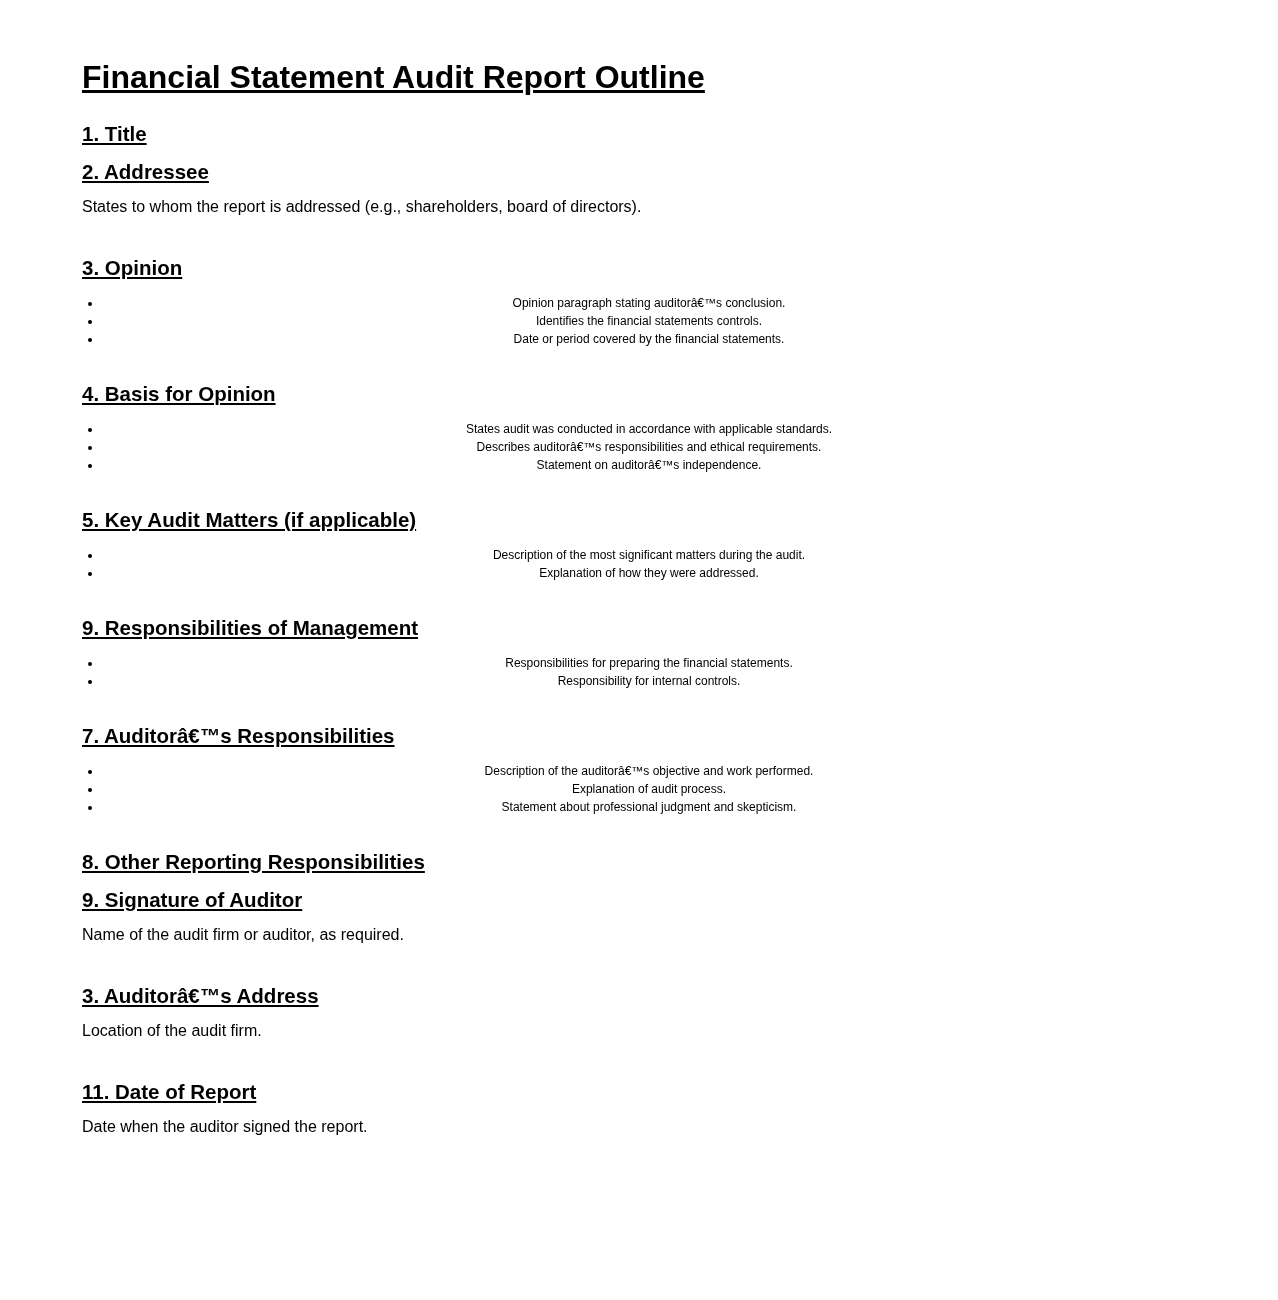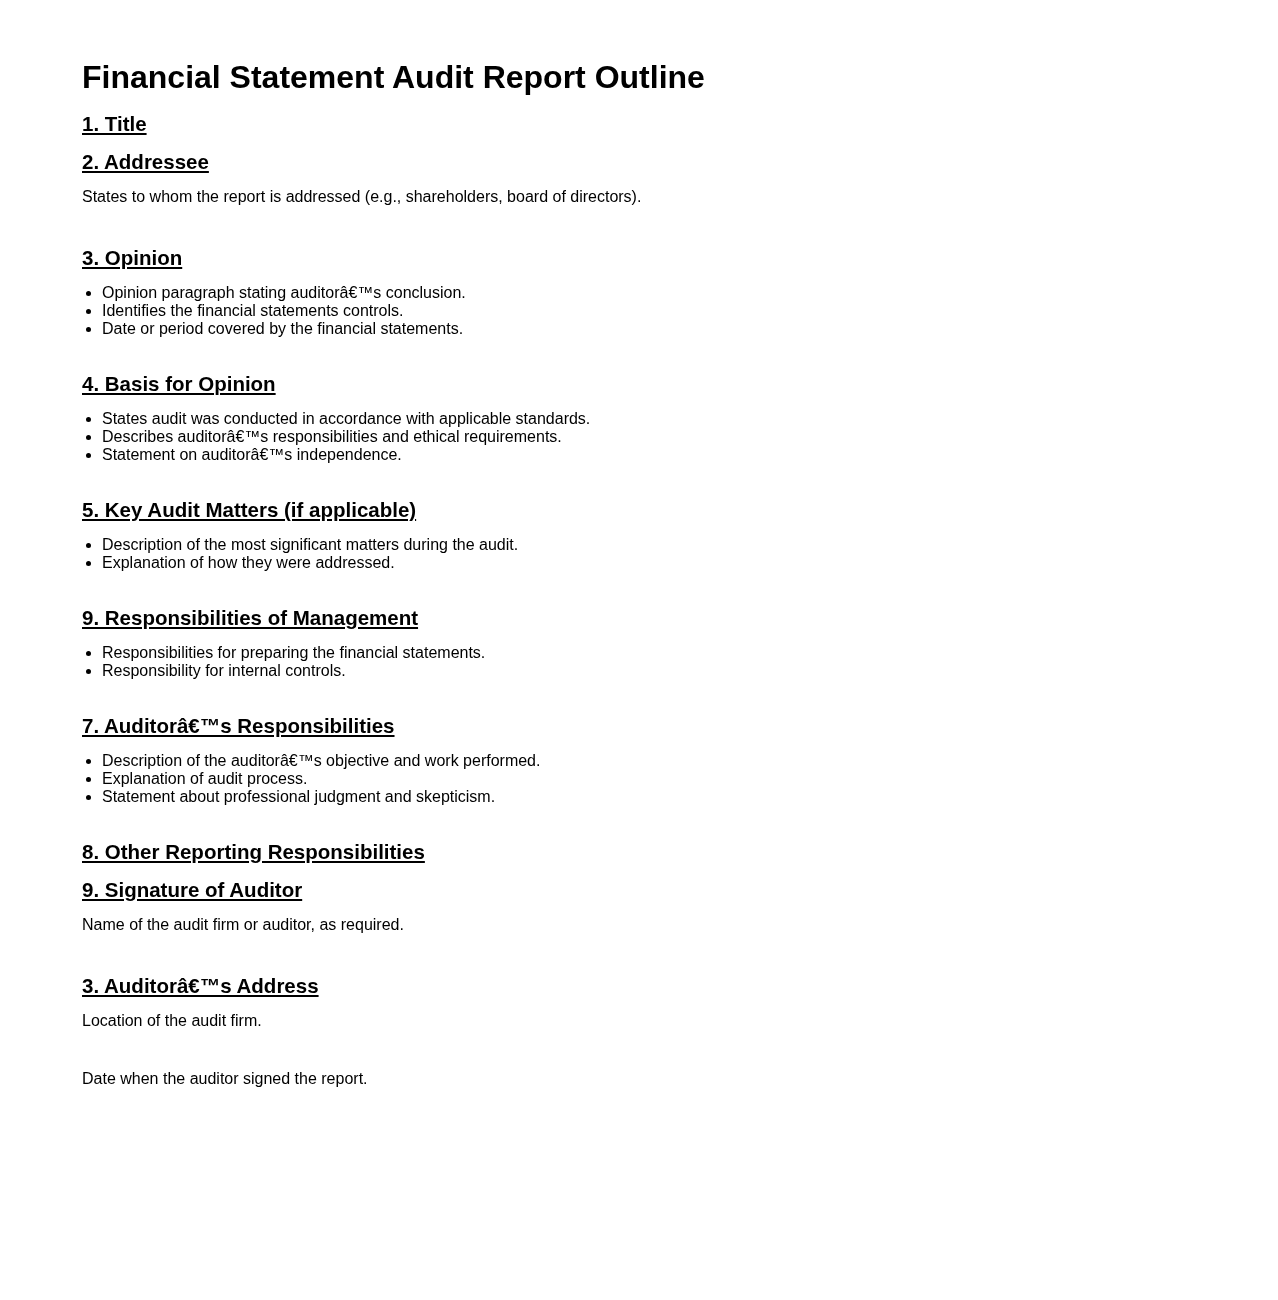--- a/index.html
+++ b/index.html
@@ -8,40 +8,42 @@
       color: #000000;
       width: 1278px;
       min-height: 1300px;
     }
     .page {
       padding: 58px 82px 40px 82px;
     }
     h1 {
       font-size: 32px;
       font-weight: bold;
-      margin: 0 0 16px 0;
+      margin: 0 0 26px 0;
       line-height: 38px;
+      text-decoration: underline;
     }
     .section h2 {
       font-size: 20.5px;
       font-weight: bold;
       margin: 0 0 14px 0;
       line-height: 24px;
       text-decoration: underline;
     }
     .section p {
       font-size: 16px;
       margin: 0 0 40px 0;
       line-height: 18px;
     }
     .section ul {
-      font-size: 16px;
+      font-size: 12px;
       margin: 0 0 34px 0;
       padding-left: 20px;
       line-height: 18px;
+      text-align: center;
     }
     .section ul li { margin: 0; }
   </style>
 </head>
 <body>
 
 <div class="page">
   <h1>Financial Statement Audit Report Outline</h1>
 
   <div class="section">
@@ -104,15 +106,16 @@
     <h2>9. Signature of Auditor</h2>
     <p>Name of the audit firm or auditor, as required.</p>
   </div>
 
   <div class="section">
     <h2>3. Auditorâ€™s Address</h2>
     <p>Location of the audit firm.</p>
   </div>
 
   <div class="section">
+    <h2>11. Date of Report</h2>
     <p>Date when the auditor signed the report.</p>
   </div>
 </div>
 
 </body></html>

